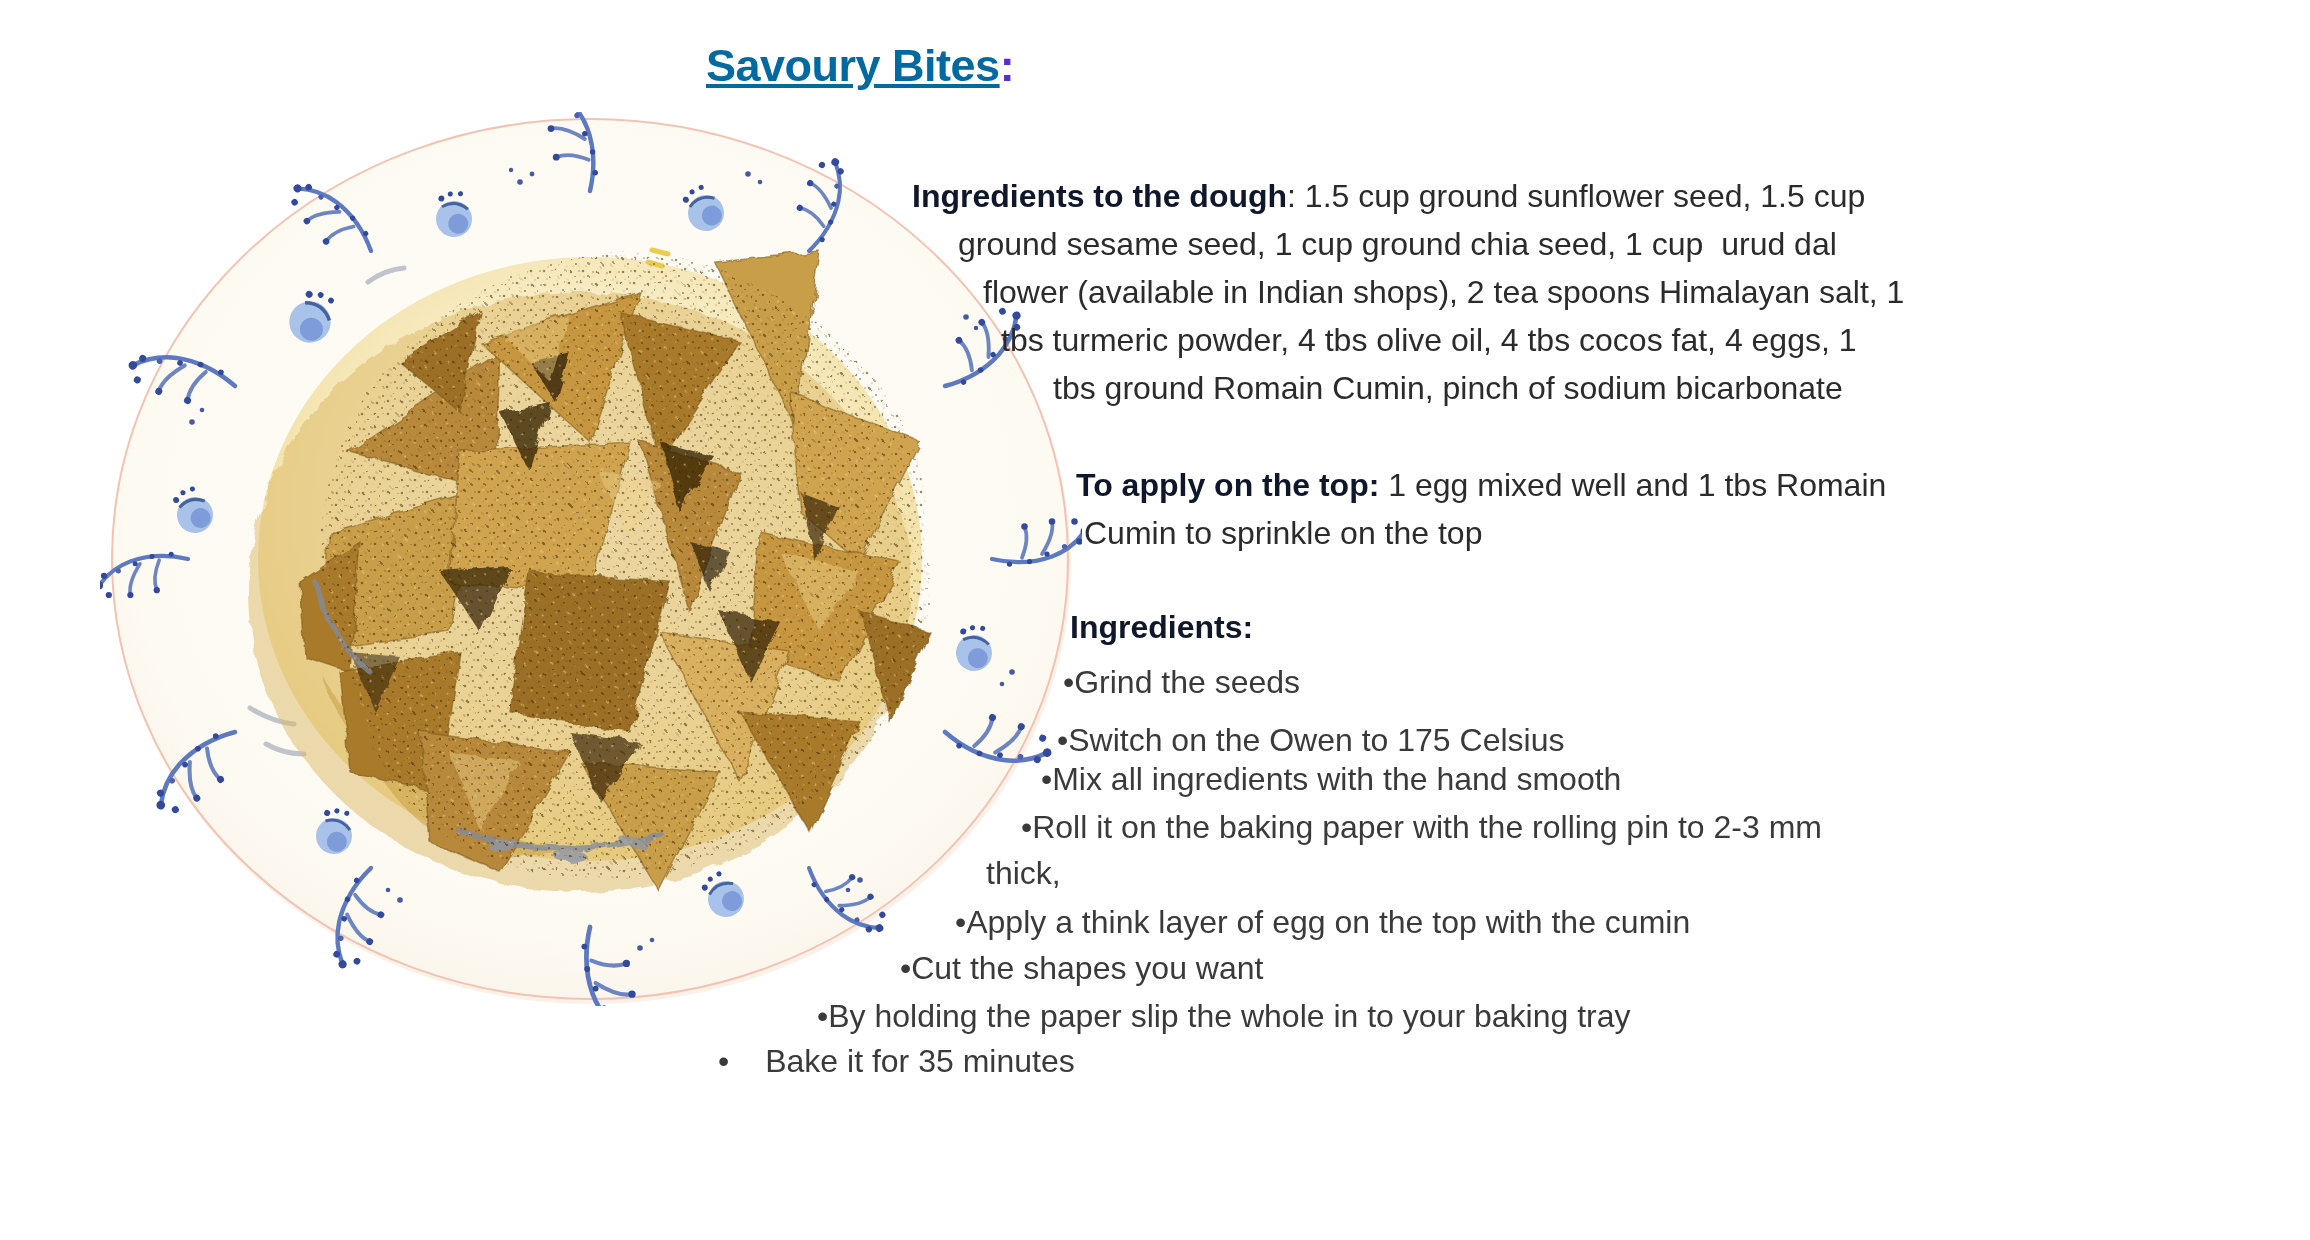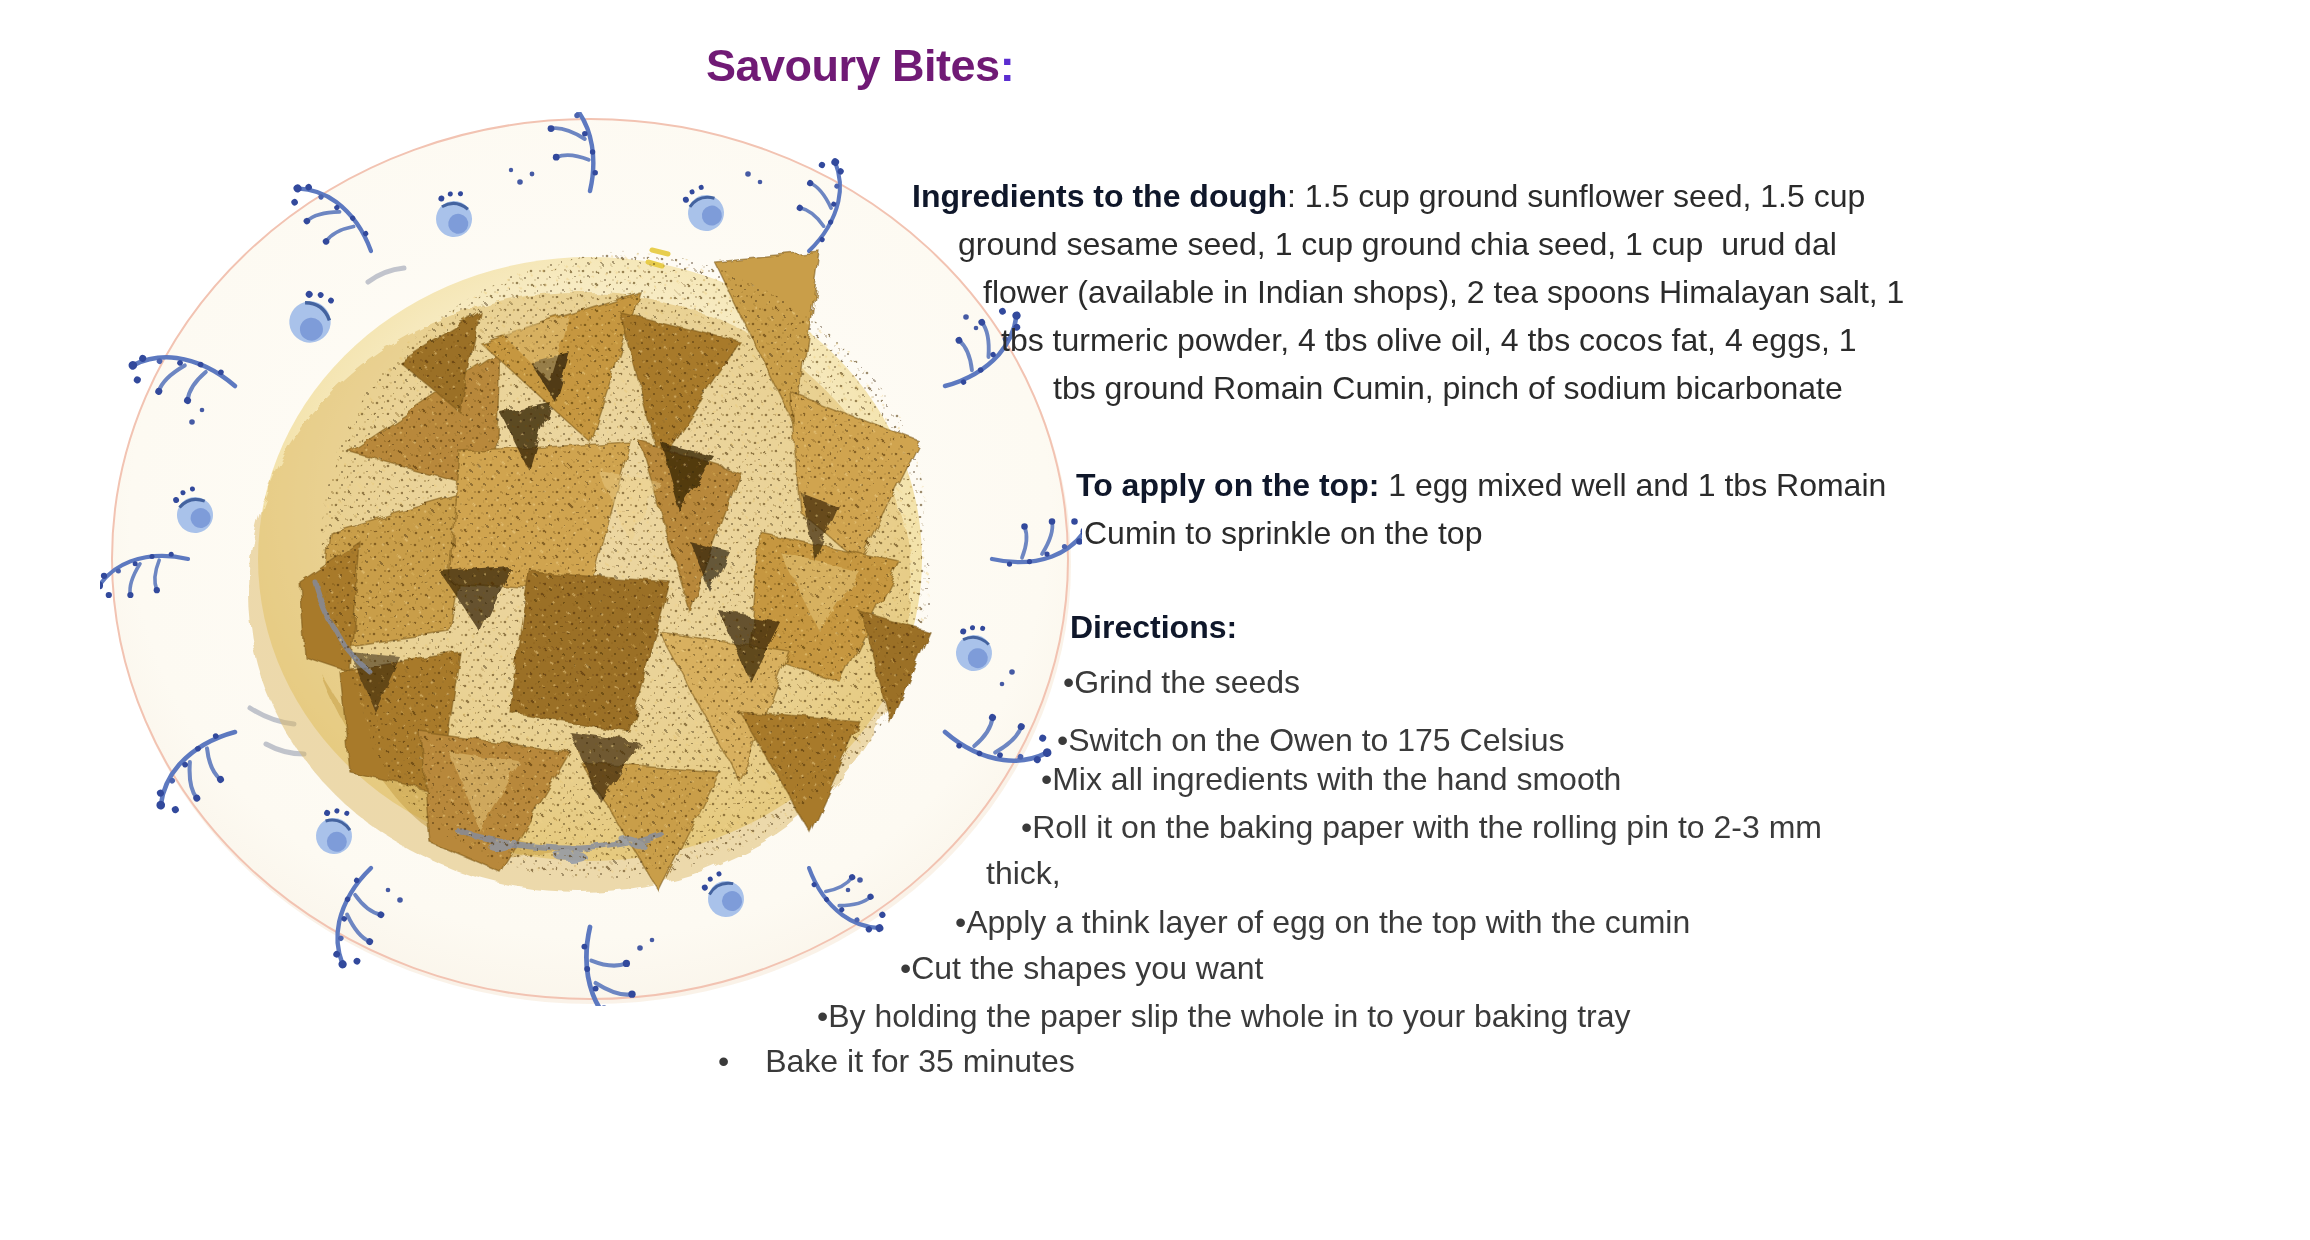--- a/index.html
+++ b/index.html
@@ -1,19 +1,19 @@
 <!DOCTYPE html>
 <html><head>
 <meta charset="utf-8">
 <style>
   html,body{margin:0;padding:0;background:#ffffff;}
   body{width:2310px;height:1240px;overflow:hidden;font-family:"Liberation Sans",sans-serif;}
   .page{position:relative;width:2310px;height:1240px;background:#fff;}
   .title{position:absolute;left:706px;top:40px;font-size:45px;font-weight:700;letter-spacing:-0.5px;white-space:pre;}
-  .title .t{color:#701a75;}
+  .title .t{color:#0369a1;text-decoration:underline;}
   .title .c{color:#5b2dd0;}
   .photo{position:absolute;left:100px;top:112px;width:982px;height:894px;}
   .line{position:absolute;font-size:32px;line-height:40px;color:#2b2b2b;white-space:pre;}
   .line .b{font-weight:700;color:#0f172a;}
   .step{color:#3a3a3a;}
   .blt{color:#3a3a3a;}
   .gap36{display:inline-block;width:36px;}
 </style>
 </head>
 <body>
@@ -195,21 +195,21 @@
   </div>
 
   <div class="line" style="left:912px;top:176px;"><span class="b">Ingredients to the dough</span><span>: 1.5 cup ground sunflower seed, 1.5 cup</span></div>
   <div class="line" style="left:958px;top:224px;"><span>ground sesame seed, 1 cup ground chia seed, 1 cup  urud dal</span></div>
   <div class="line" style="left:983px;top:272px;"><span>flower (available in Indian shops), 2 tea spoons Himalayan salt, 1</span></div>
   <div class="line" style="left:1001px;top:320px;"><span>tbs turmeric powder, 4 tbs olive oil, 4 tbs cocos fat, 4 eggs, 1</span></div>
   <div class="line" style="left:1053px;top:368px;"><span>tbs ground Romain Cumin, pinch of sodium bicarbonate</span></div>
   <div class="line" style="left:1076px;top:465px;"><span class="b">To apply on the top:</span><span> 1 egg mixed well and 1 tbs Romain</span></div>
   <div class="line" style="left:1084px;top:513px;"><span>Cumin to sprinkle on the top</span></div>
 
-  <div class="line" style="left:1070px;top:607px;"><span class="b">Directions:</span></div>
+  <div class="line" style="left:1070px;top:607px;"><span class="b">Ingredients:</span></div>
 
   <div class="line step" style="left:1063px;top:662px;"><span class="blt">•</span><span>Grind the seeds</span></div>
   <div class="line step" style="left:1057px;top:720px;"><span class="blt">•</span><span>Switch on the Owen to 175 Celsius</span></div>
   <div class="line step" style="left:1041px;top:759px;"><span class="blt">•</span><span>Mix all ingredients with the hand smooth</span></div>
   <div class="line step" style="left:1021px;top:807px;"><span class="blt">•</span><span>Roll it on the baking paper with the rolling pin to 2-3 mm</span></div>
   <div class="line step" style="left:986px;top:853px;"><span>thick,</span></div>
   <div class="line step" style="left:955px;top:902px;"><span class="blt">•</span><span>Apply a think layer of egg on the top with the cumin</span></div>
   <div class="line step" style="left:900px;top:948px;"><span class="blt">•</span><span>Cut the shapes you want</span></div>
   <div class="line step" style="left:817px;top:996px;text-align:right;"><span class="blt">•</span><span>By holding the paper slip the whole in to your baking tray</span></div>
   <div class="line step" style="left:718px;top:1041px;"><span class="blt">•</span><span class="gap36"></span><span>Bake it for 35 minutes</span></div>

